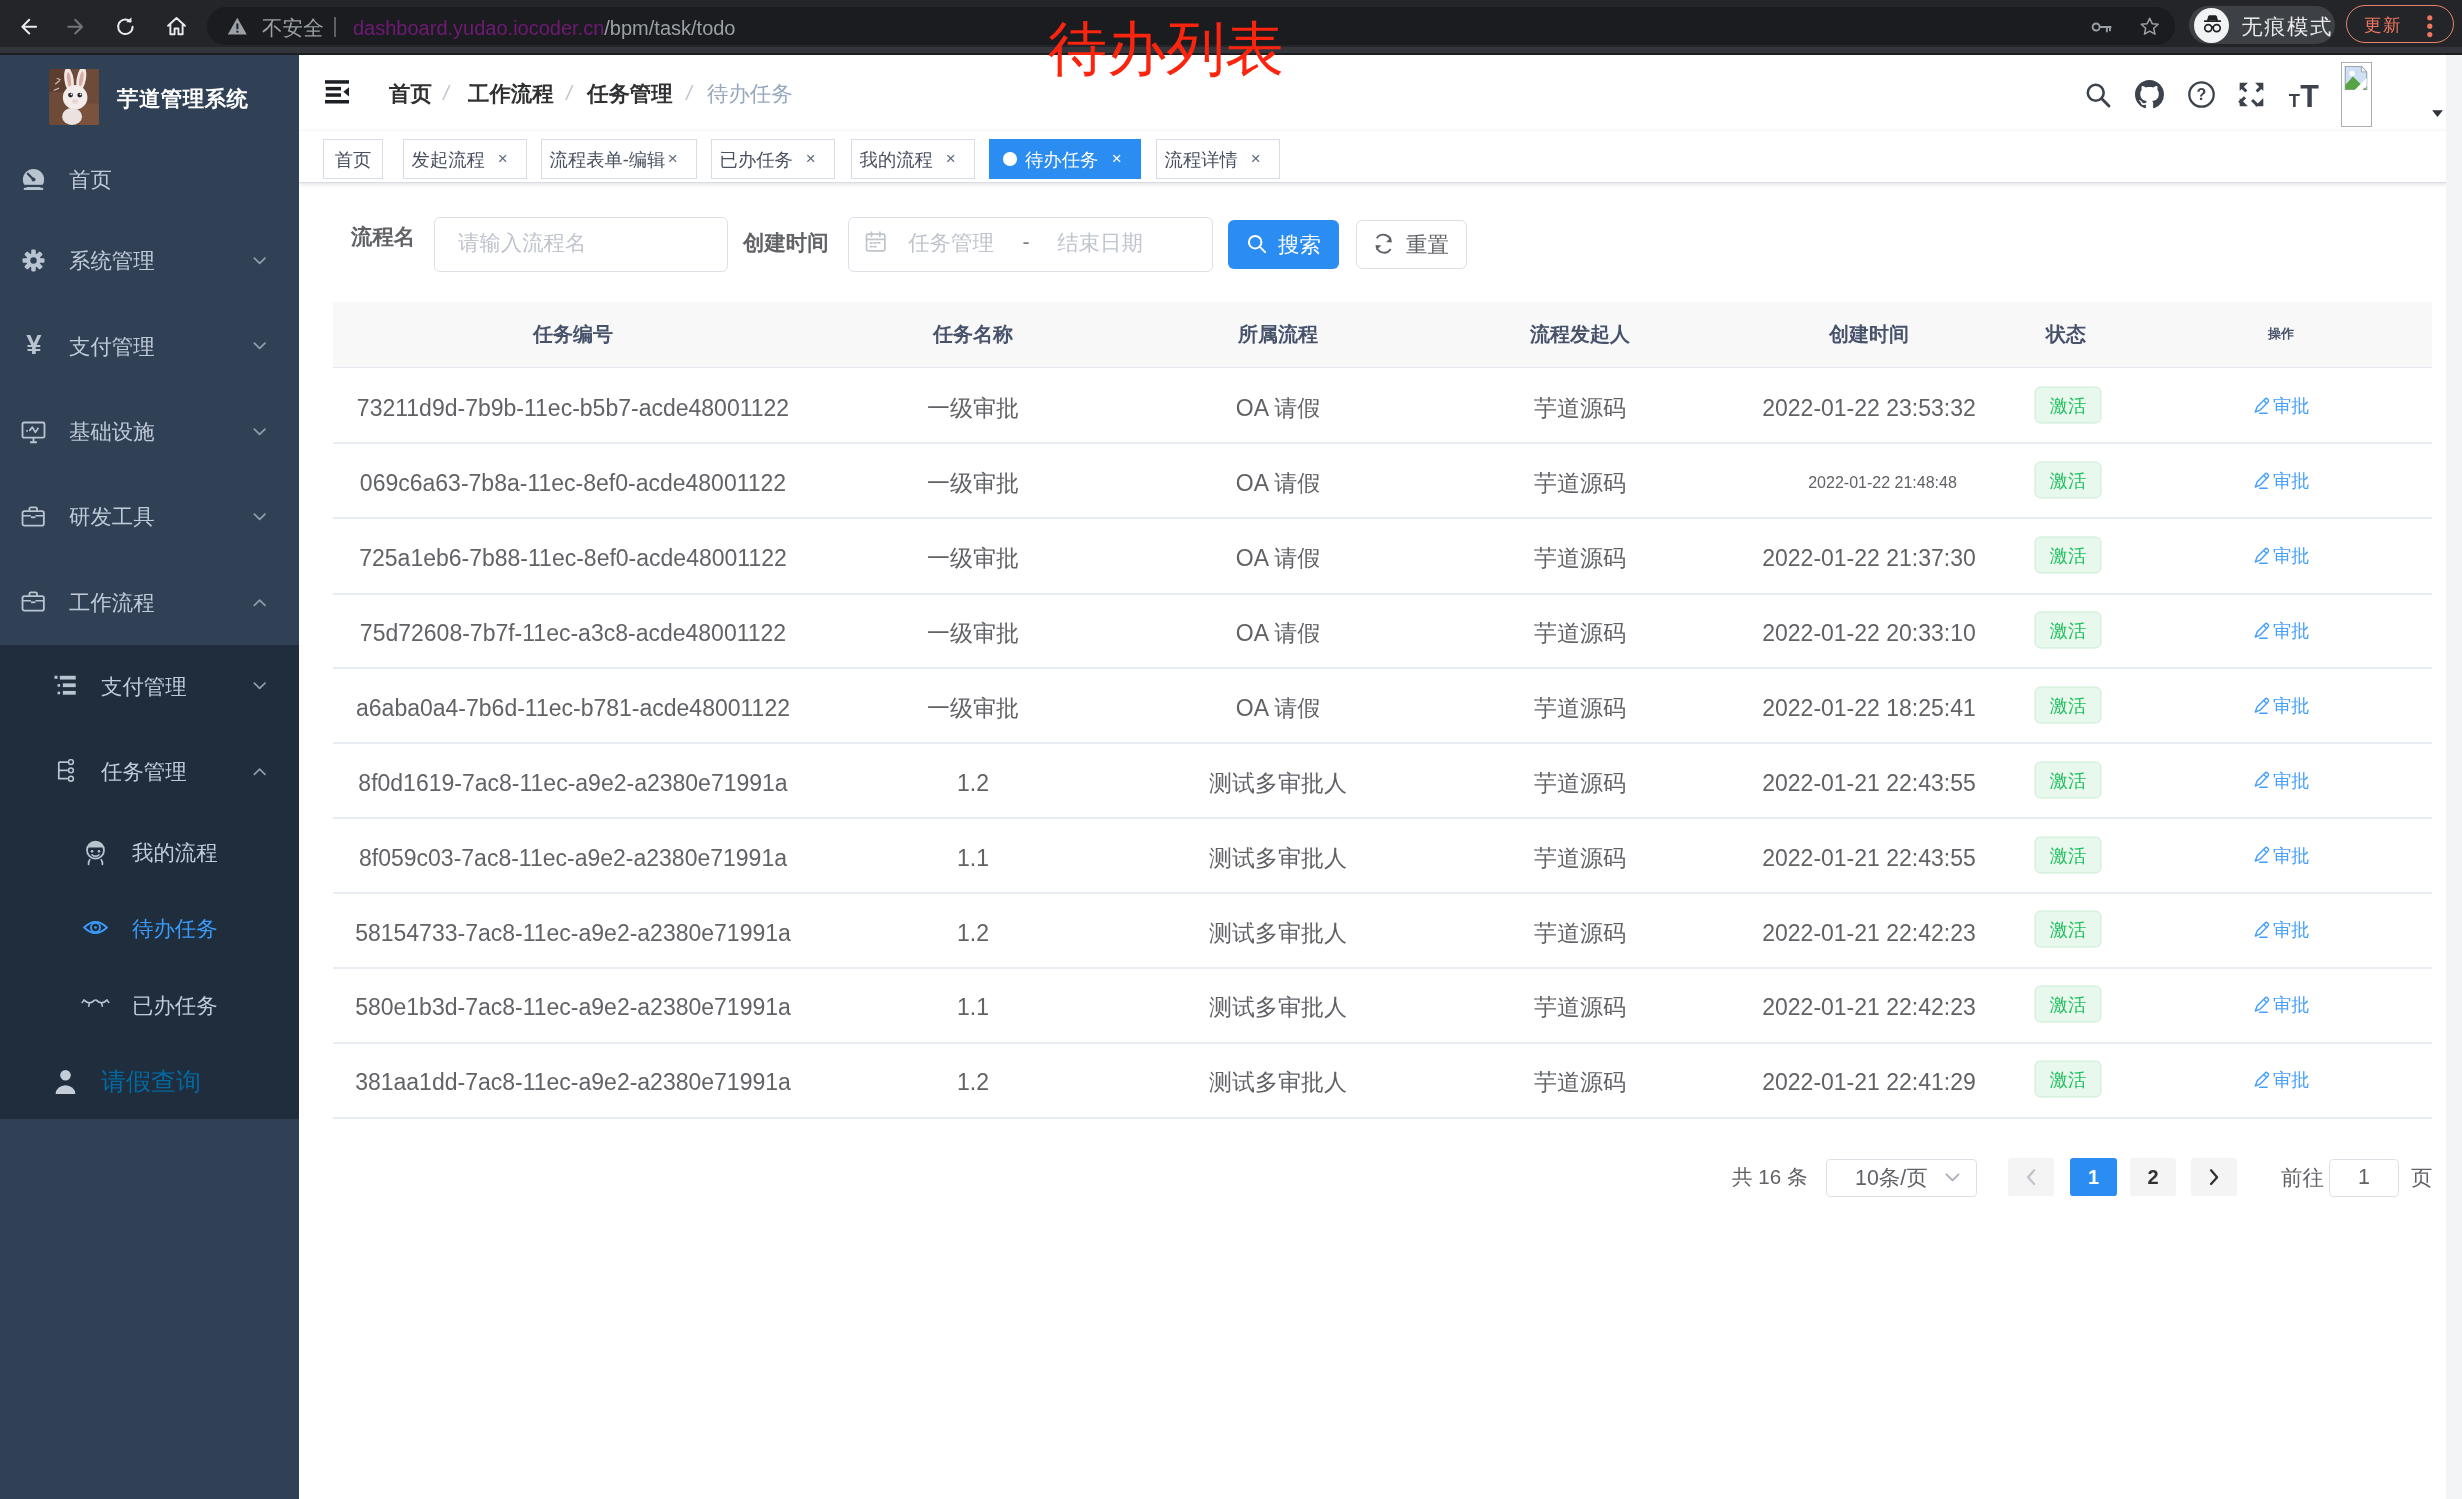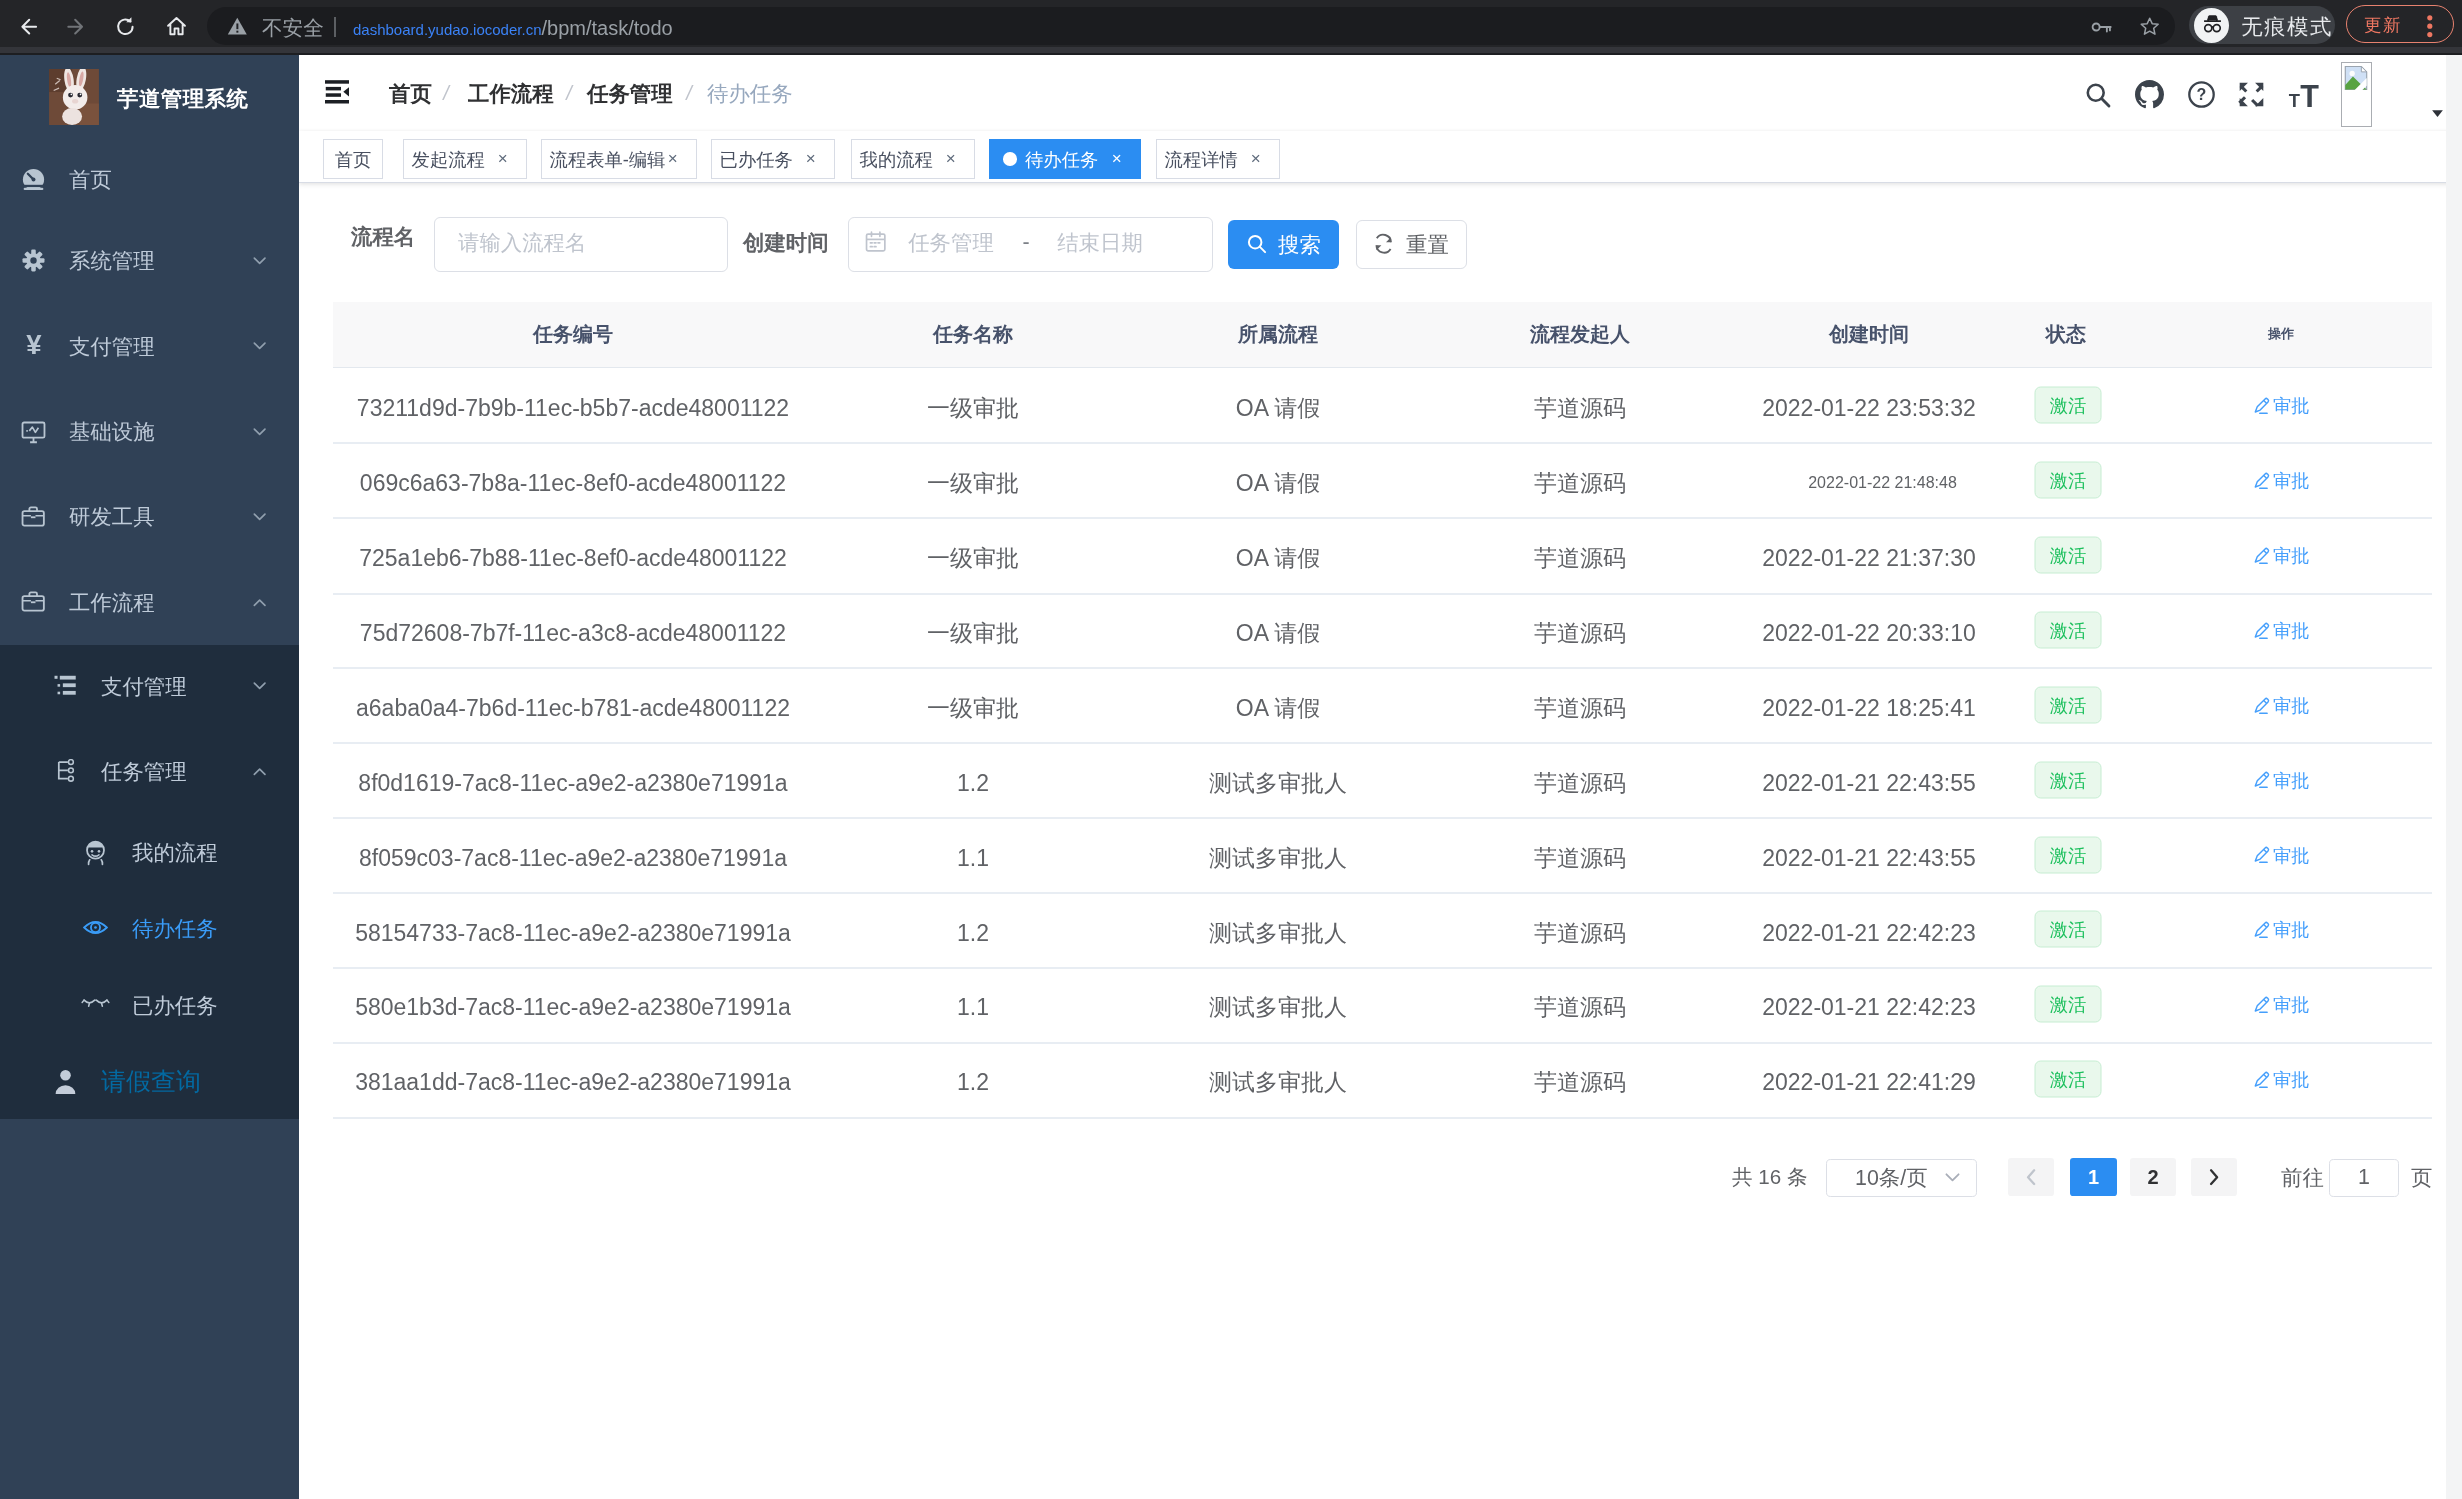--- a/index.html
+++ b/index.html
@@ -29,21 +29,21 @@
 <svg class="ab" style="left:165px;top:15.3px" width="23" height="23" viewBox="0 0 30 30">
 <path d="M4 14 L15 4 L26 14 M7 12 V25 H12.5 V17.5 H17.5 V25 H23 V12" stroke="#e8eaed" stroke-width="2.5" fill="none" stroke-linecap="round" stroke-linejoin="round"></path>
     </svg>
 <svg class="ab" style="left:227px;top:17px" width="20.6" height="19" viewBox="0 0 27 25">
 <path d="M13.5 1 L26 23 H1 Z" fill="#9aa0a6"></path>
 <rect x="12.3" y="8.5" width="2.6" height="7.5" fill="#202124"></rect>
 <rect x="12.3" y="18" width="2.6" height="2.6" fill="#202124"></rect>
     </svg>
 <div class="tl " style="left:262px;top:27.5px;"><span style="font-size:20.6px;color:#9aa0a6;">不安全</span></div>
 <div class="ab" style="left:334px;top:17px;width:1.5px;height:20px;background:#5c5f63;"></div>
-<div class="tl " style="left:353px;top:27.5px;"><span style="font-size:15px;color:#3b82f6;margin-top:37px;">dashboard.yudao.iocoder.cn</span><span style="font-size:20px;color:#9aa0a6;">/bpm/task/todo</span></div>
+<div class="tl " style="left:353px;top:27.5px;"><span style="font-size:20px;color:#701a75;margin-top:37px;">dashboard.yudao.iocoder.cn</span><span style="font-size:20px;color:#9aa0a6;">/bpm/task/todo</span></div>
 <svg class="ab" style="left:2090px;top:17px" width="23" height="20" viewBox="0 0 30 26">
 <circle cx="8" cy="13" r="4.6" stroke="#9aa0a6" stroke-width="2.4" fill="none"></circle>
 <path d="M12.6 13 H27 M22 13 V19 M26 13 V17.5" stroke="#9aa0a6" stroke-width="2.4" fill="none" stroke-linecap="round"></path>
     </svg>
 <svg class="ab" style="left:2139px;top:16px" width="21.4" height="21.4" viewBox="0 0 24 24">
 <path d="M12 2.5 L14.8 8.6 21.5 9.3 16.5 13.8 17.9 20.4 12 17 6.1 20.4 7.5 13.8 2.5 9.3 9.2 8.6 Z" stroke="#9aa0a6" stroke-width="1.7" fill="none" stroke-linejoin="round"></path>
     </svg>
 <div class="ab" style="left:2189px;top:6.1px;width:146px;height:38px;background:#3d4045;border-radius:19px;"></div>
 <div class="ab" style="left:2194px;top:7.6px;width:35px;height:35px;background:#f1f3f4;border-radius:50%;"></div>
 <svg class="ab" style="left:2201px;top:15.3px" width="23" height="20" viewBox="0 0 30 26">
@@ -55,20 +55,21 @@
     </svg>
 
 <div class="t " style="left:2287px;top:26px;"><span style="font-size:21.4px;color:#e8eaed;letter-spacing:1.5px;">无痕模式</span></div>
 <div class="ab" style="left:2346px;top:5.3px;width:108px;height:38px;border:1.5px solid #e8826f;border-radius:20.6px;box-sizing:border-box;"></div>
 <div class="t " style="left:2383px;top:25px;"><span style="font-size:17.5px;color:#ee7762;letter-spacing:1.5px;">更新</span></div>
 <svg class="ab" style="left:2426px;top:13.7px" width="7.6" height="24.4" viewBox="0 0 10 32">
 <circle cx="5" cy="5" r="3.4" fill="#ee7762"></circle>
       <circle cx="5" cy="16" r="3.4" fill="#ee7762"></circle>
       <circle cx="5" cy="27" r="3.4" fill="#ee7762"></circle>
     </svg>
+<div class="t " style="left:1166px;top:50px;z-index:50;"><span style="font-size:59px;color:#fb240e;">待办列表</span></div>
 
 <div class="ab" style="left:299px;top:55px;width:2163px;height:76px;background:#fff;"></div>
 <div class="ab" style="left:299px;top:131px;width:2163px;height:52px;background:#fff;border-bottom:0.8px solid #d8dce5;box-sizing:border-box;box-shadow:0 1.5px 4.6px rgba(0,0,0,.08), 0 0 4.6px rgba(0,0,0,.05);"></div>
 <div class="ab" style="left:0;top:55px;width:299px;height:1445px;background:#304156;"></div>
 <div class="ab" style="left:0;top:645px;width:299px;height:474px;background:#1f2d3d;"></div>
 
 <svg class="ab" style="left:49px;top:69px" width="50" height="56" viewBox="0 0 65 73">
 <rect width="65" height="73" fill="#6e4a38"></rect>
 <rect x="0" y="0" width="30" height="30" fill="#5d3d2e"></rect>
 <rect x="40" y="45" width="25" height="28" fill="#7a523d"></rect>

